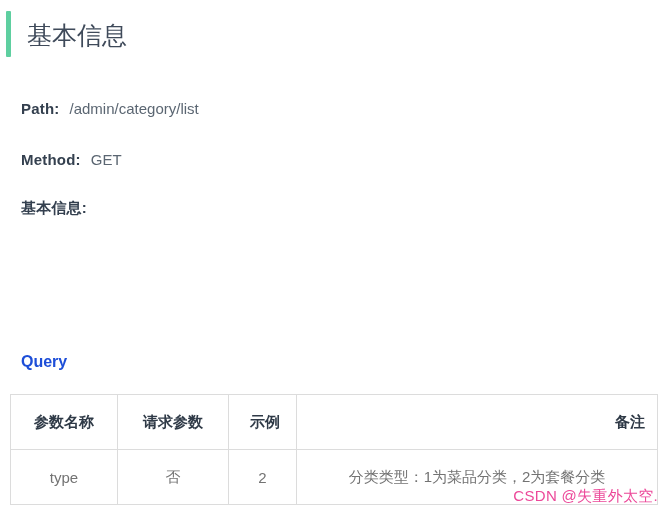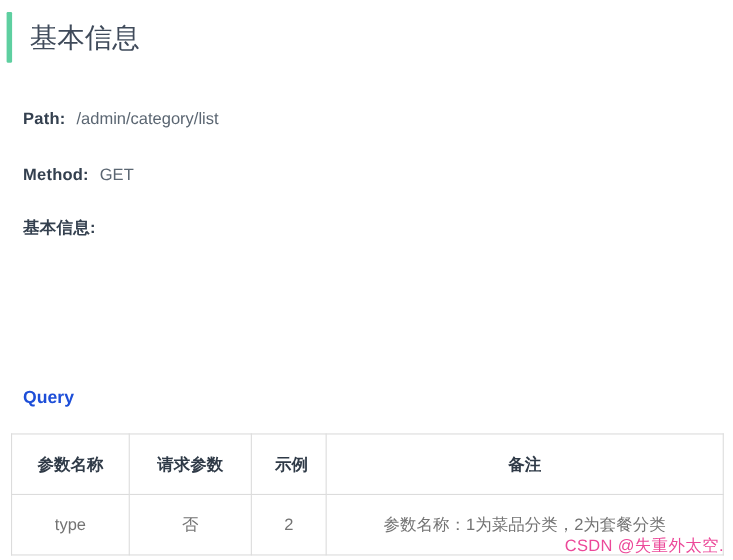--- a/index.html
+++ b/index.html
@@ -114,21 +114,21 @@
     text-align: center;
   }
   .params-table td {
     font-weight: 400;
     color: #737373;
     text-align: center;
   }
   .params-table .col-name   { width: 107px; }
   .params-table .col-req    { width: 111px; }
   .params-table .col-sample { width: 68px; padding-left: 17px;  }
-  .params-table .col-remark { width: 361px; }
+  .params-table .col-remark { width: 361px; text-align: right; }
 
   .params-table td.cell-name { text-align: center; }
 
   
   #watermark {
     position: absolute;
     right: 8px;
     bottom: 3px;
     font-size: 15px;
     color: #ec4899;
@@ -169,20 +169,20 @@
         <th class="col-req">请求参数</th>
         <th class="col-sample">示例</th>
         <th class="col-remark">备注</th>
       </tr>
     </thead>
     <tbody>
       <tr>
         <td class="cell-name">type</td>
         <td>否</td>
         <td>2</td>
-        <td>参数名称：1为菜品分类，2为套餐分类</td>
+        <td>分类类型：1为菜品分类，2为套餐分类</td>
       </tr>
     </tbody>
   </table>
 
   <div id="watermark">CSDN @失重外太空.</div>
 
 </div>
 
 </body></html>

